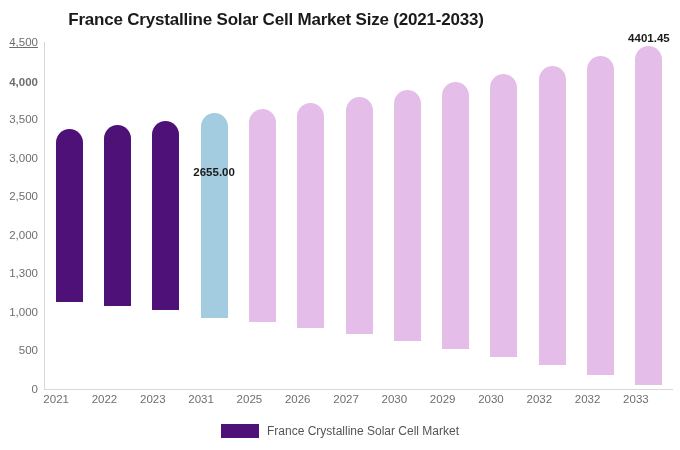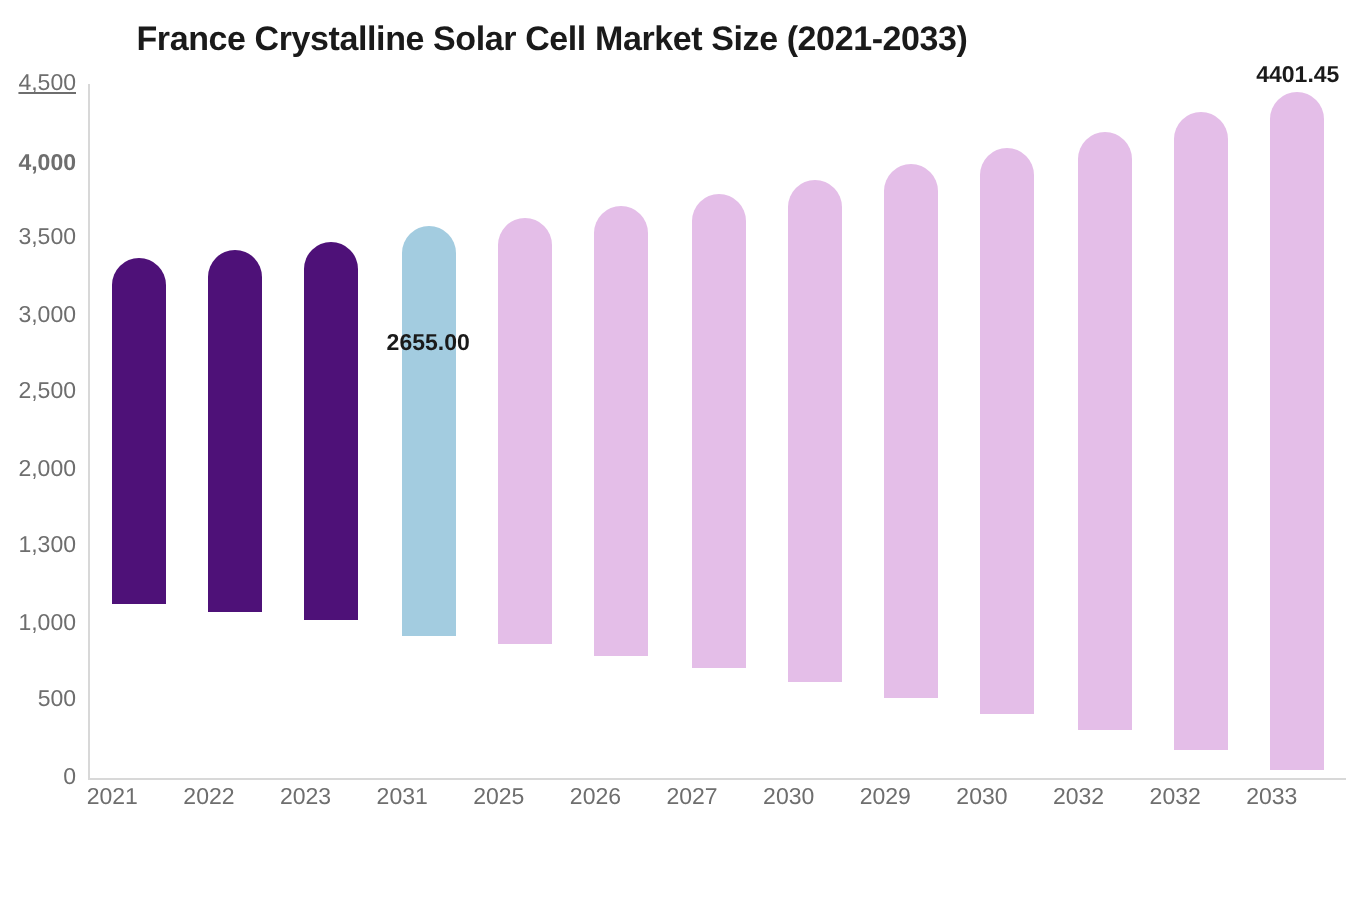--- a/index.html
+++ b/index.html
@@ -199,14 +199,18 @@
       <div class="x-tick">2026</div>
       <div class="x-tick">2027</div>
       <div class="x-tick">2030</div>
       <div class="x-tick">2029</div>
       <div class="x-tick">2030</div>
       <div class="x-tick">2032</div>
       <div class="x-tick">2032</div>
       <div class="x-tick">2033</div>
     </div>
 
+  <div class="legend">
+    <span class="legend-swatch" id="legend-swatch" style="background: rgb(78, 17, 120);"></span>
+    <span class="legend-label">France Crystalline Solar Cell Market</span>
+  </div>
 
 </div>
 
 </body></html>

